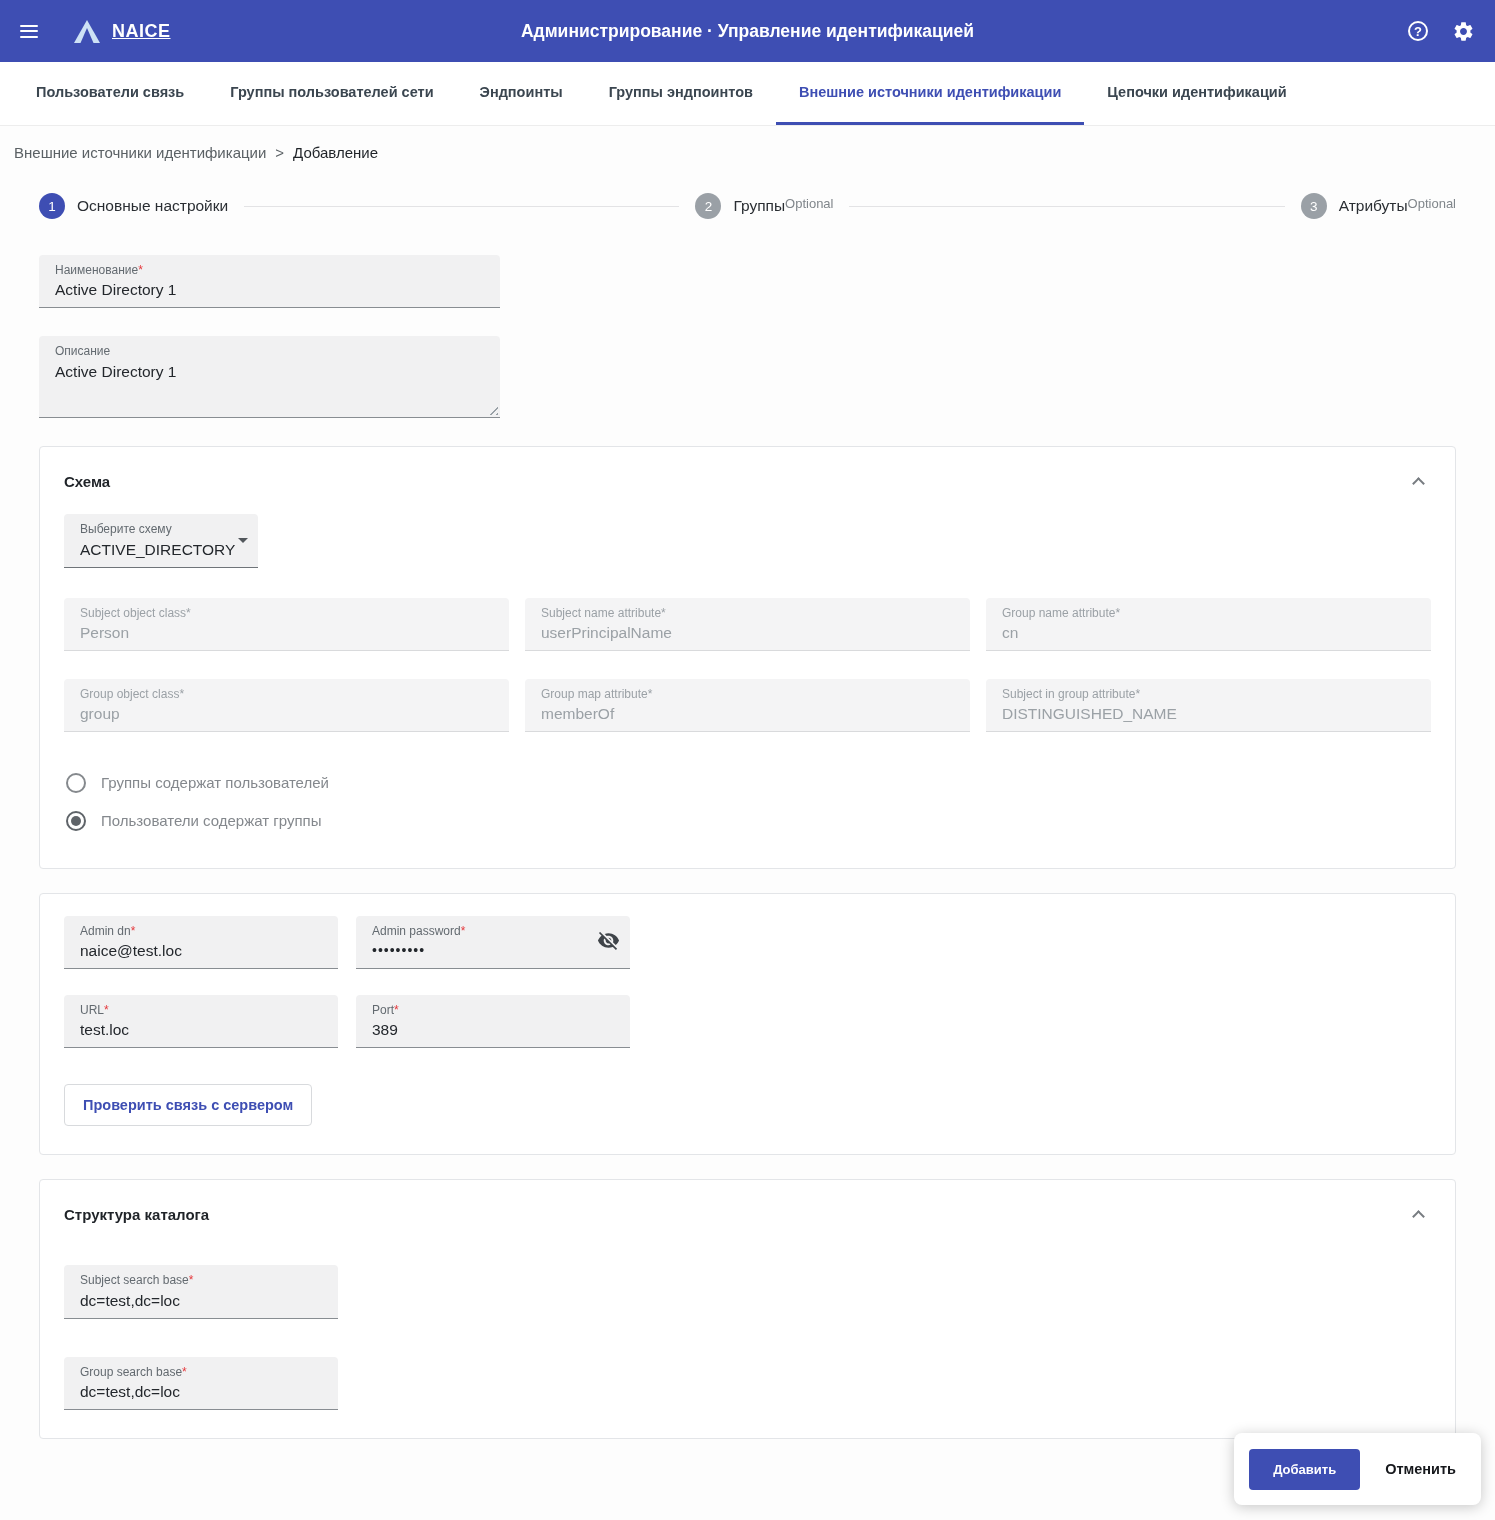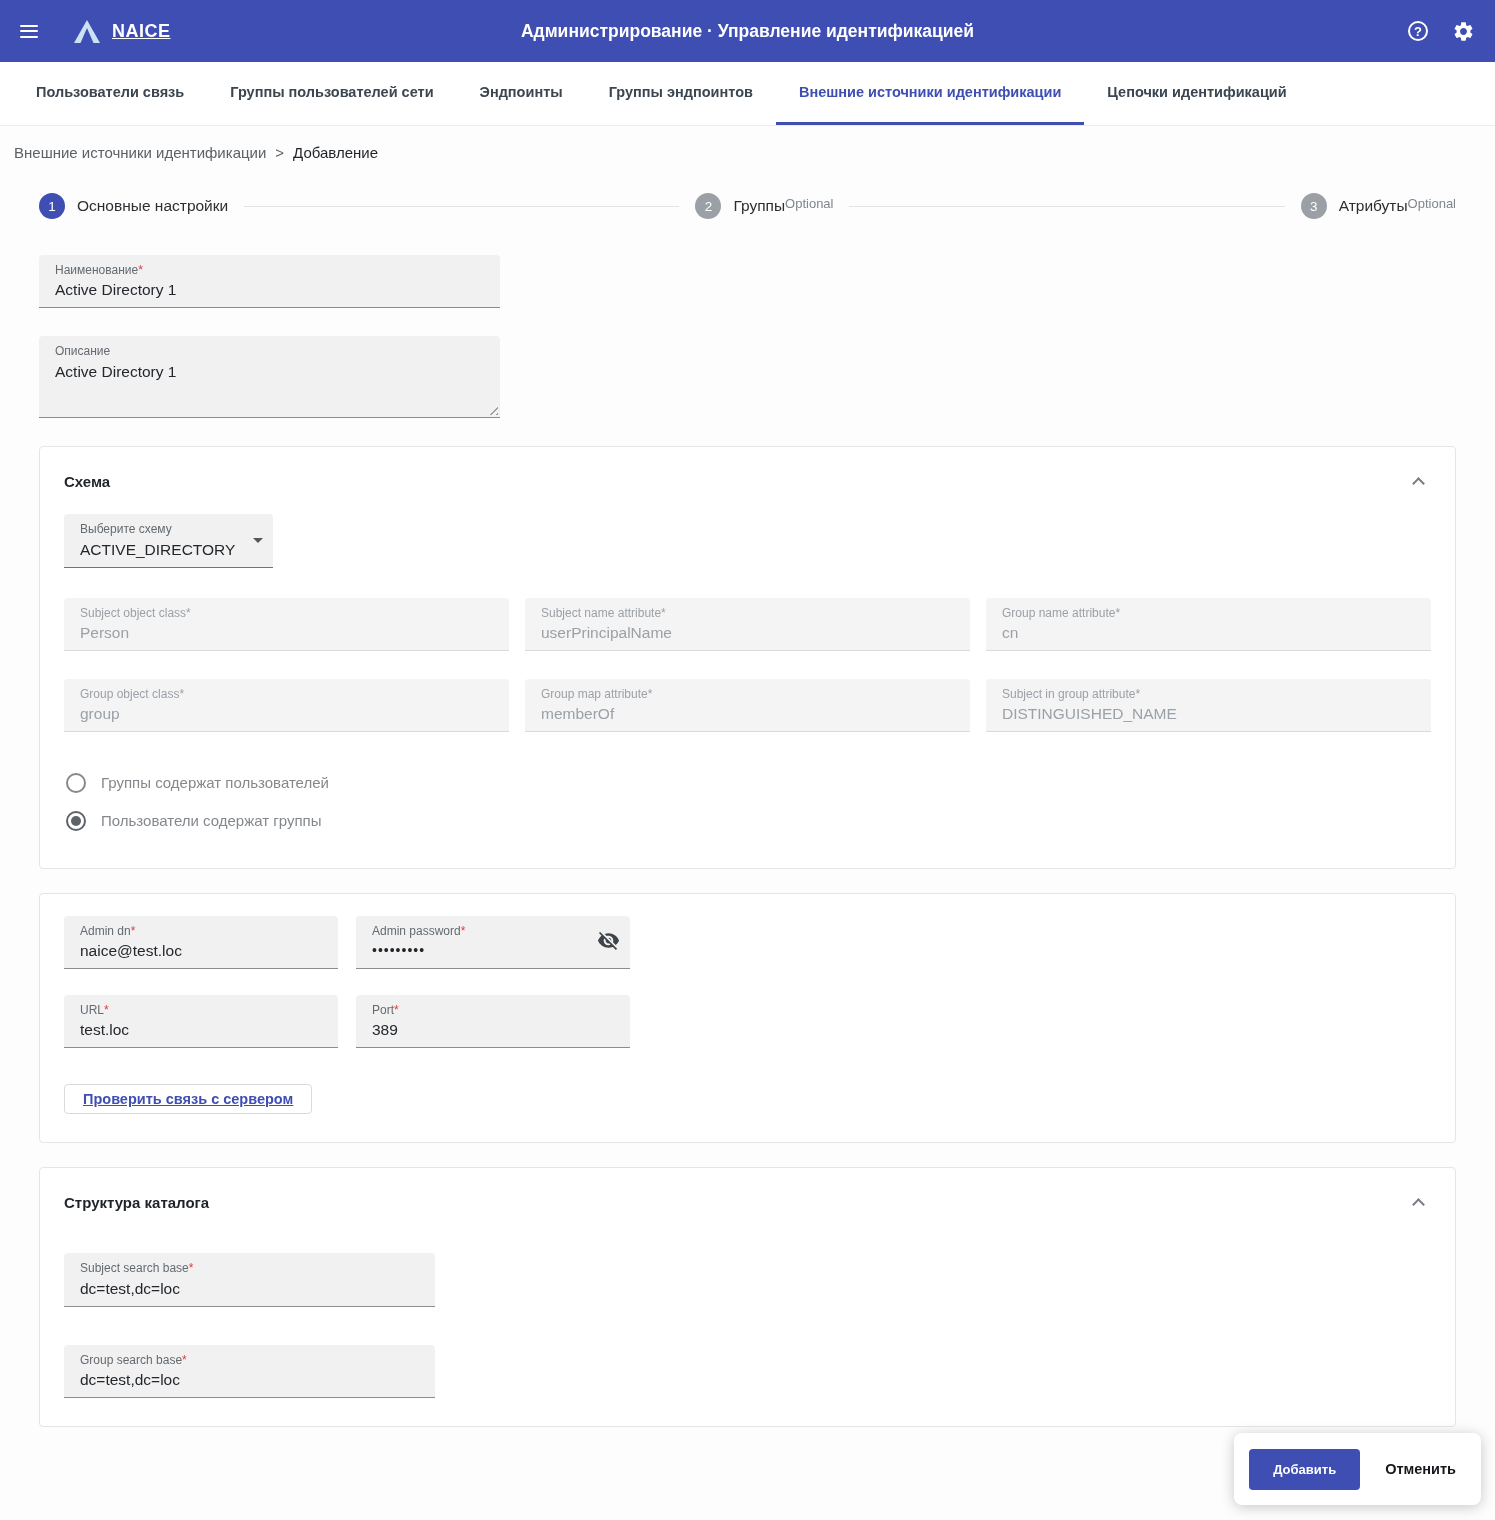--- a/index.html
+++ b/index.html
@@ -53,52 +53,52 @@
   .step-line{flex:1;height:1px;background:#e3e3e5;margin:0 16px;}
 
   
   .field{position:relative;background:#f1f1f2;border-bottom:1px solid #888d92;border-radius:4px 4px 0 0;padding:7px 16px 7px;}
   .flabel{display:block;font-size:12px;color:#636a70;line-height:1.35;}
   .finput{display:block;width:100%;border:none;background:transparent;outline:none;font-family:inherit;font-size:15.5px;color:#23272c;padding:3px 0 1px;}
   .fvalue{font-size:15.5px;color:#23272c;padding:3px 0 1px;white-space:nowrap;overflow:hidden;}
   .req{color:var(--required);}
   .w460{width:461px;}
   .w333{width:274px;}
-  .w341{width:371px;margin-top:38px;}
+  .w341{width:274px;margin-top:38px;}
   .mb28{margin-bottom:28px;}
   textarea.finput{resize:none;height:46px;line-height:1.35;}
   .resize-handle{position:absolute;right:2px;bottom:2px;width:10px;height:10px;cursor:nwse-resize;
     clip-path:polygon(100% 0,0 100%,100% 100%);
     background:repeating-linear-gradient(-45deg,#98a0a6 0 1.5px,transparent 1.5px 4.5px);}
   .field.disabled{background:#f4f4f5;border-bottom:1px solid #d9dadc;}
   .field.disabled .flabel{color:#9ba1a6;}
   .field.disabled .fvalue{color:#9ba1a6;}
 
   
   .card{background:#fff;border:1px solid #e3e5e8;border-radius:4px;padding:22px 24px 28px;margin-bottom:24px;}
   .card-head{display:flex;align-items:center;justify-content:space-between;margin-bottom:20px;}
   .card-title{font-size:15px;font-weight:700;color:#1f2328;margin:0;}
   .collapse-btn{background:none;border:none;cursor:pointer;padding:6px 8px;}
   .chev-up{display:block;width:9px;height:9px;border-left:2px solid #777c81;border-top:2px solid #777c81;transform:rotate(45deg);margin-top:4px;}
 
   
-  .select-field{width:209px;margin-bottom:30px;border-bottom-color:#6f7479;cursor:pointer;}
+  .select-field{width:194px;margin-bottom:30px;border-bottom-color:#6f7479;cursor:pointer;}
   .caret-down{position:absolute;right:10px;top:50%;margin-top:-2px;width:0;height:0;border-left:5px solid transparent;border-right:5px solid transparent;border-top:5px solid #52575c;}
   .schema-grid{display:grid;grid-template-columns:repeat(3,1fr);gap:28px 16px;margin-bottom:32px;}
   .radio-row{display:flex;align-items:center;gap:15px;padding:9px 2px;}
   .radio{position:relative;width:20px;height:20px;border:2px solid #85898d;border-radius:50%;flex:none;}
   .radio.checked{border-color:#5f6469;}
   .radio.checked::after{content:"";position:absolute;left:50%;top:50%;transform:translate(-50%,-50%);width:10px;height:10px;border-radius:50%;background:#5f6469;}
   .radio-label{font-size:15px;color:#84888d;}
 
   
   .conn-row{display:flex;gap:18px;margin-bottom:26px;}
   .eye-btn{position:absolute;right:6px;top:50%;transform:translateY(-50%);background:none;border:none;cursor:pointer;padding:4px;}
   .pw{font-size:14px;letter-spacing:1px;}
-  .btn-outline{margin-top:10px;background:#fff;border:1px solid #d8dadd;border-radius:4px;color:var(--primary);font-weight:700;font-size:14.5px;padding:6px 18px;cursor:pointer;text-decoration:underline;}
+  .btn-outline{margin-top:10px;background:#fff;border:1px solid #d8dadd;border-radius:4px;color:var(--primary);font-weight:700;font-size:14.5px;padding:12px 18px;cursor:pointer;}
 
   .dir-field{margin-bottom:26px;}
 
   
   .footer-card{position:absolute;right:14px;bottom:15px;background:#fff;border-radius:8px;box-shadow:0 2px 14px rgba(0,0,0,.22);padding:15px 15px;display:flex;align-items:center;gap:15px;}
   .btn-primary{background:var(--primary);color:#fff;border:none;border-radius:4px;font-weight:700;font-size:13px;padding:13px 24px;cursor:pointer;}
   .btn-text{background:none;border:none;color:#16181c;font-weight:700;font-size:14.5px;padding:13px 10px;cursor:pointer;}
 </style>
 </head>
 <body>

